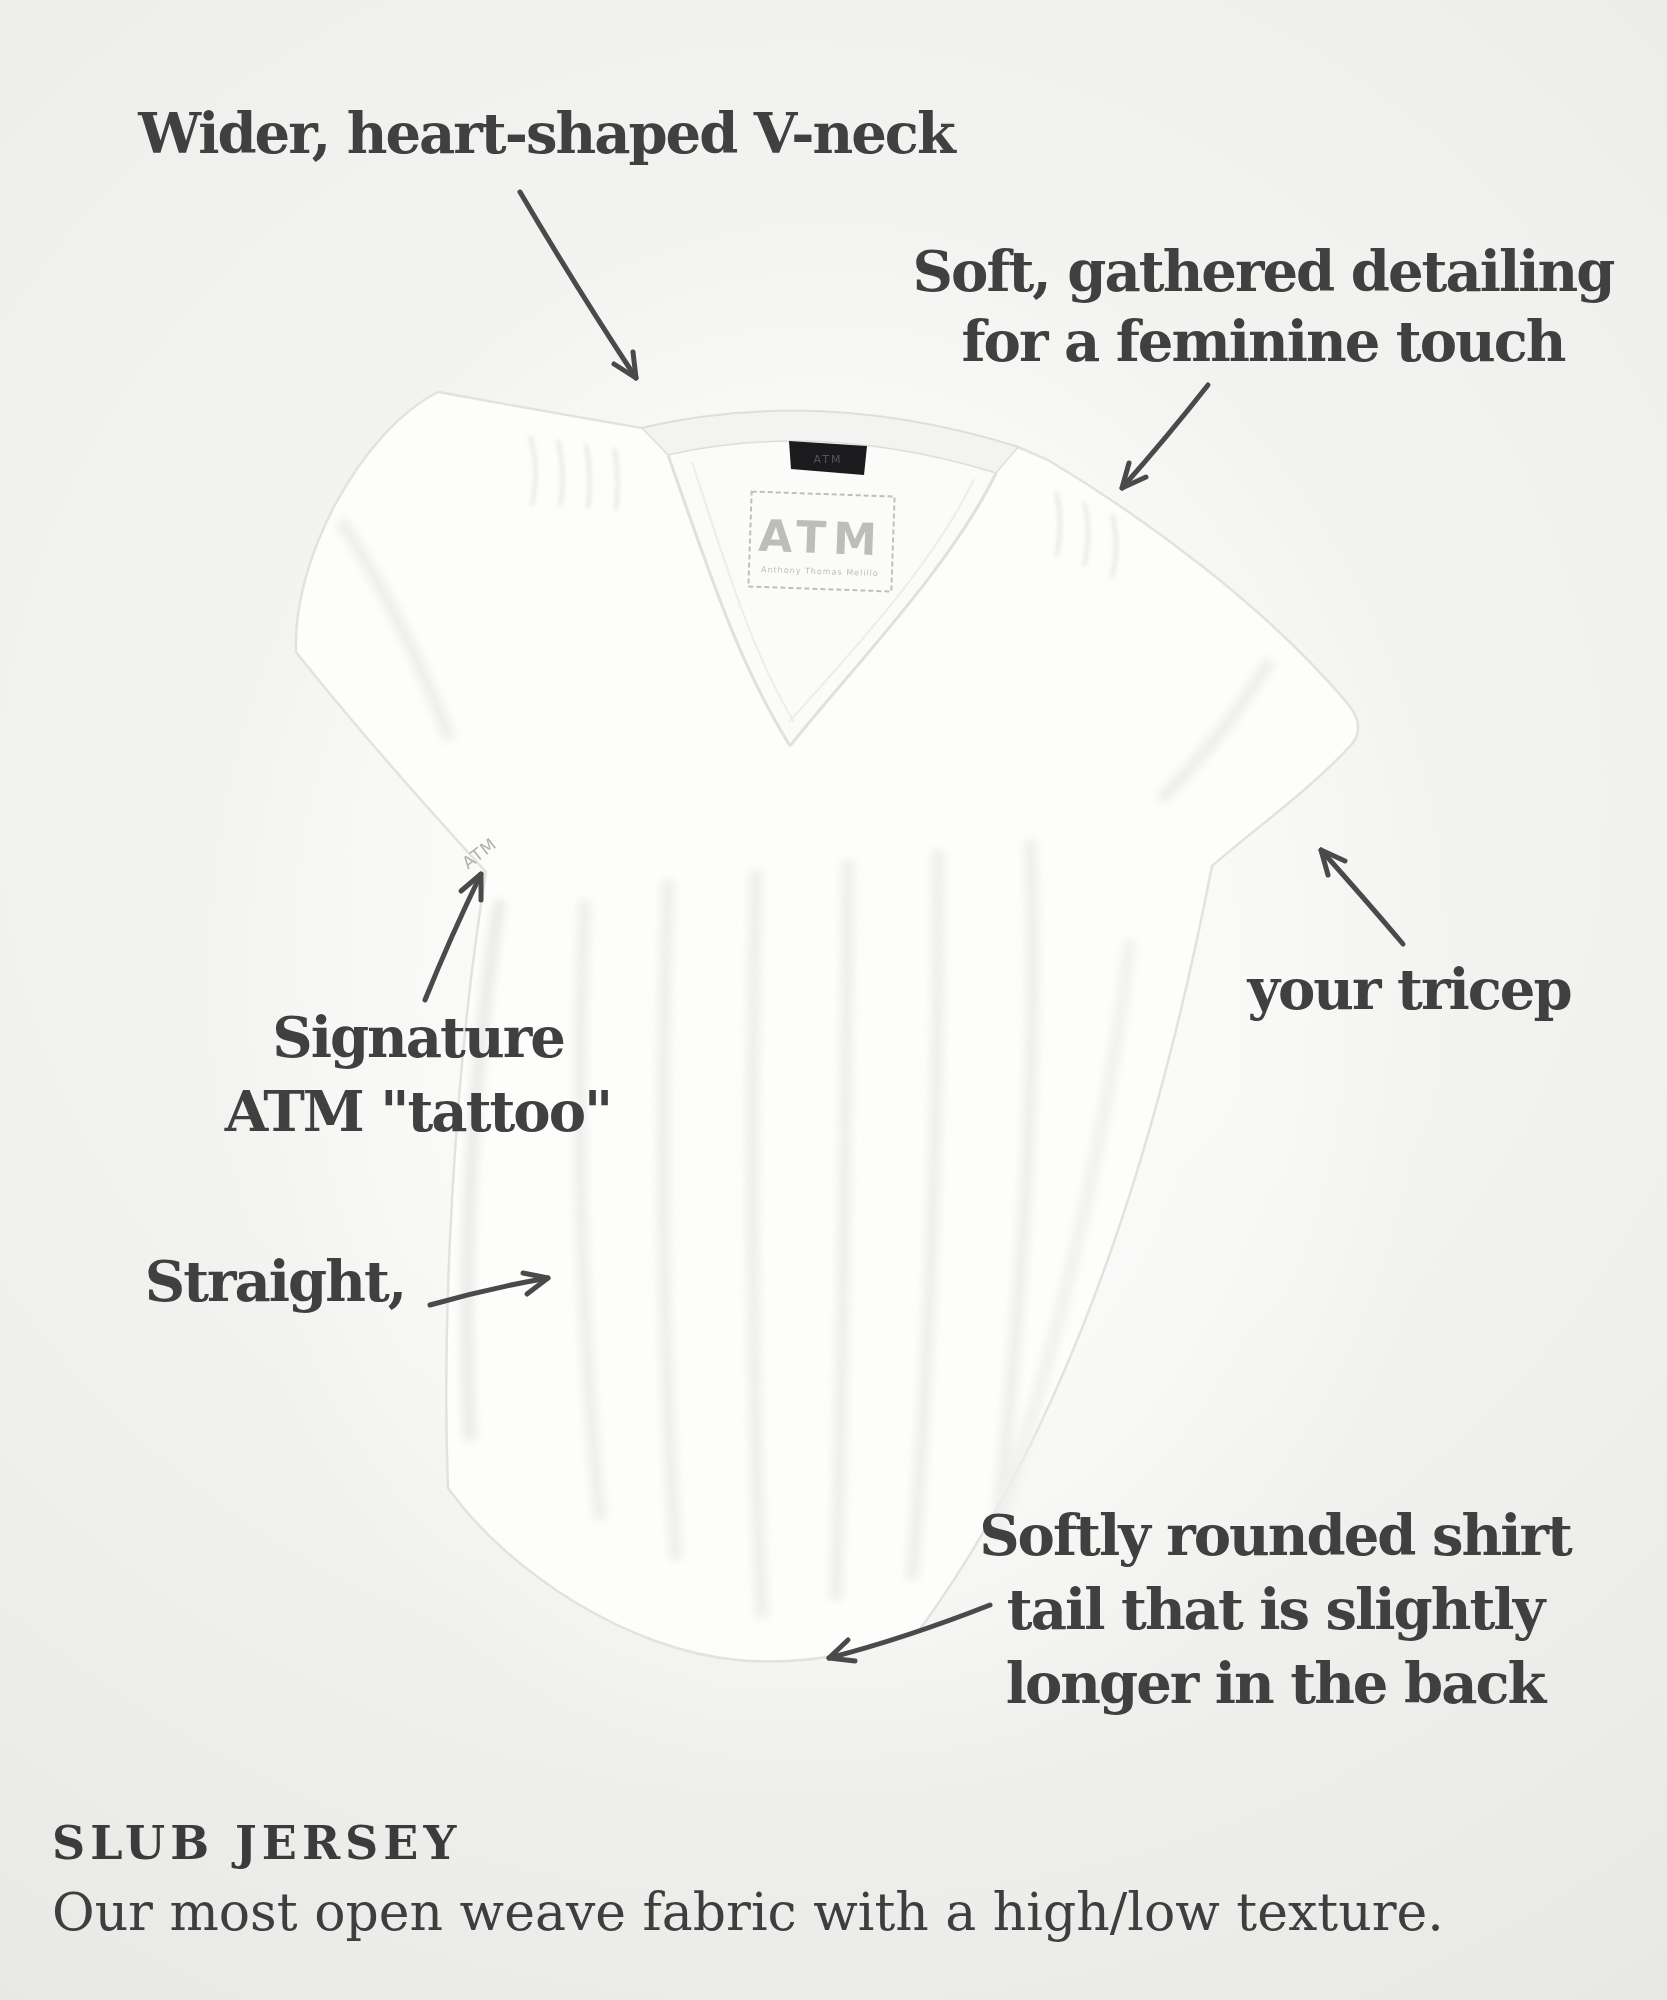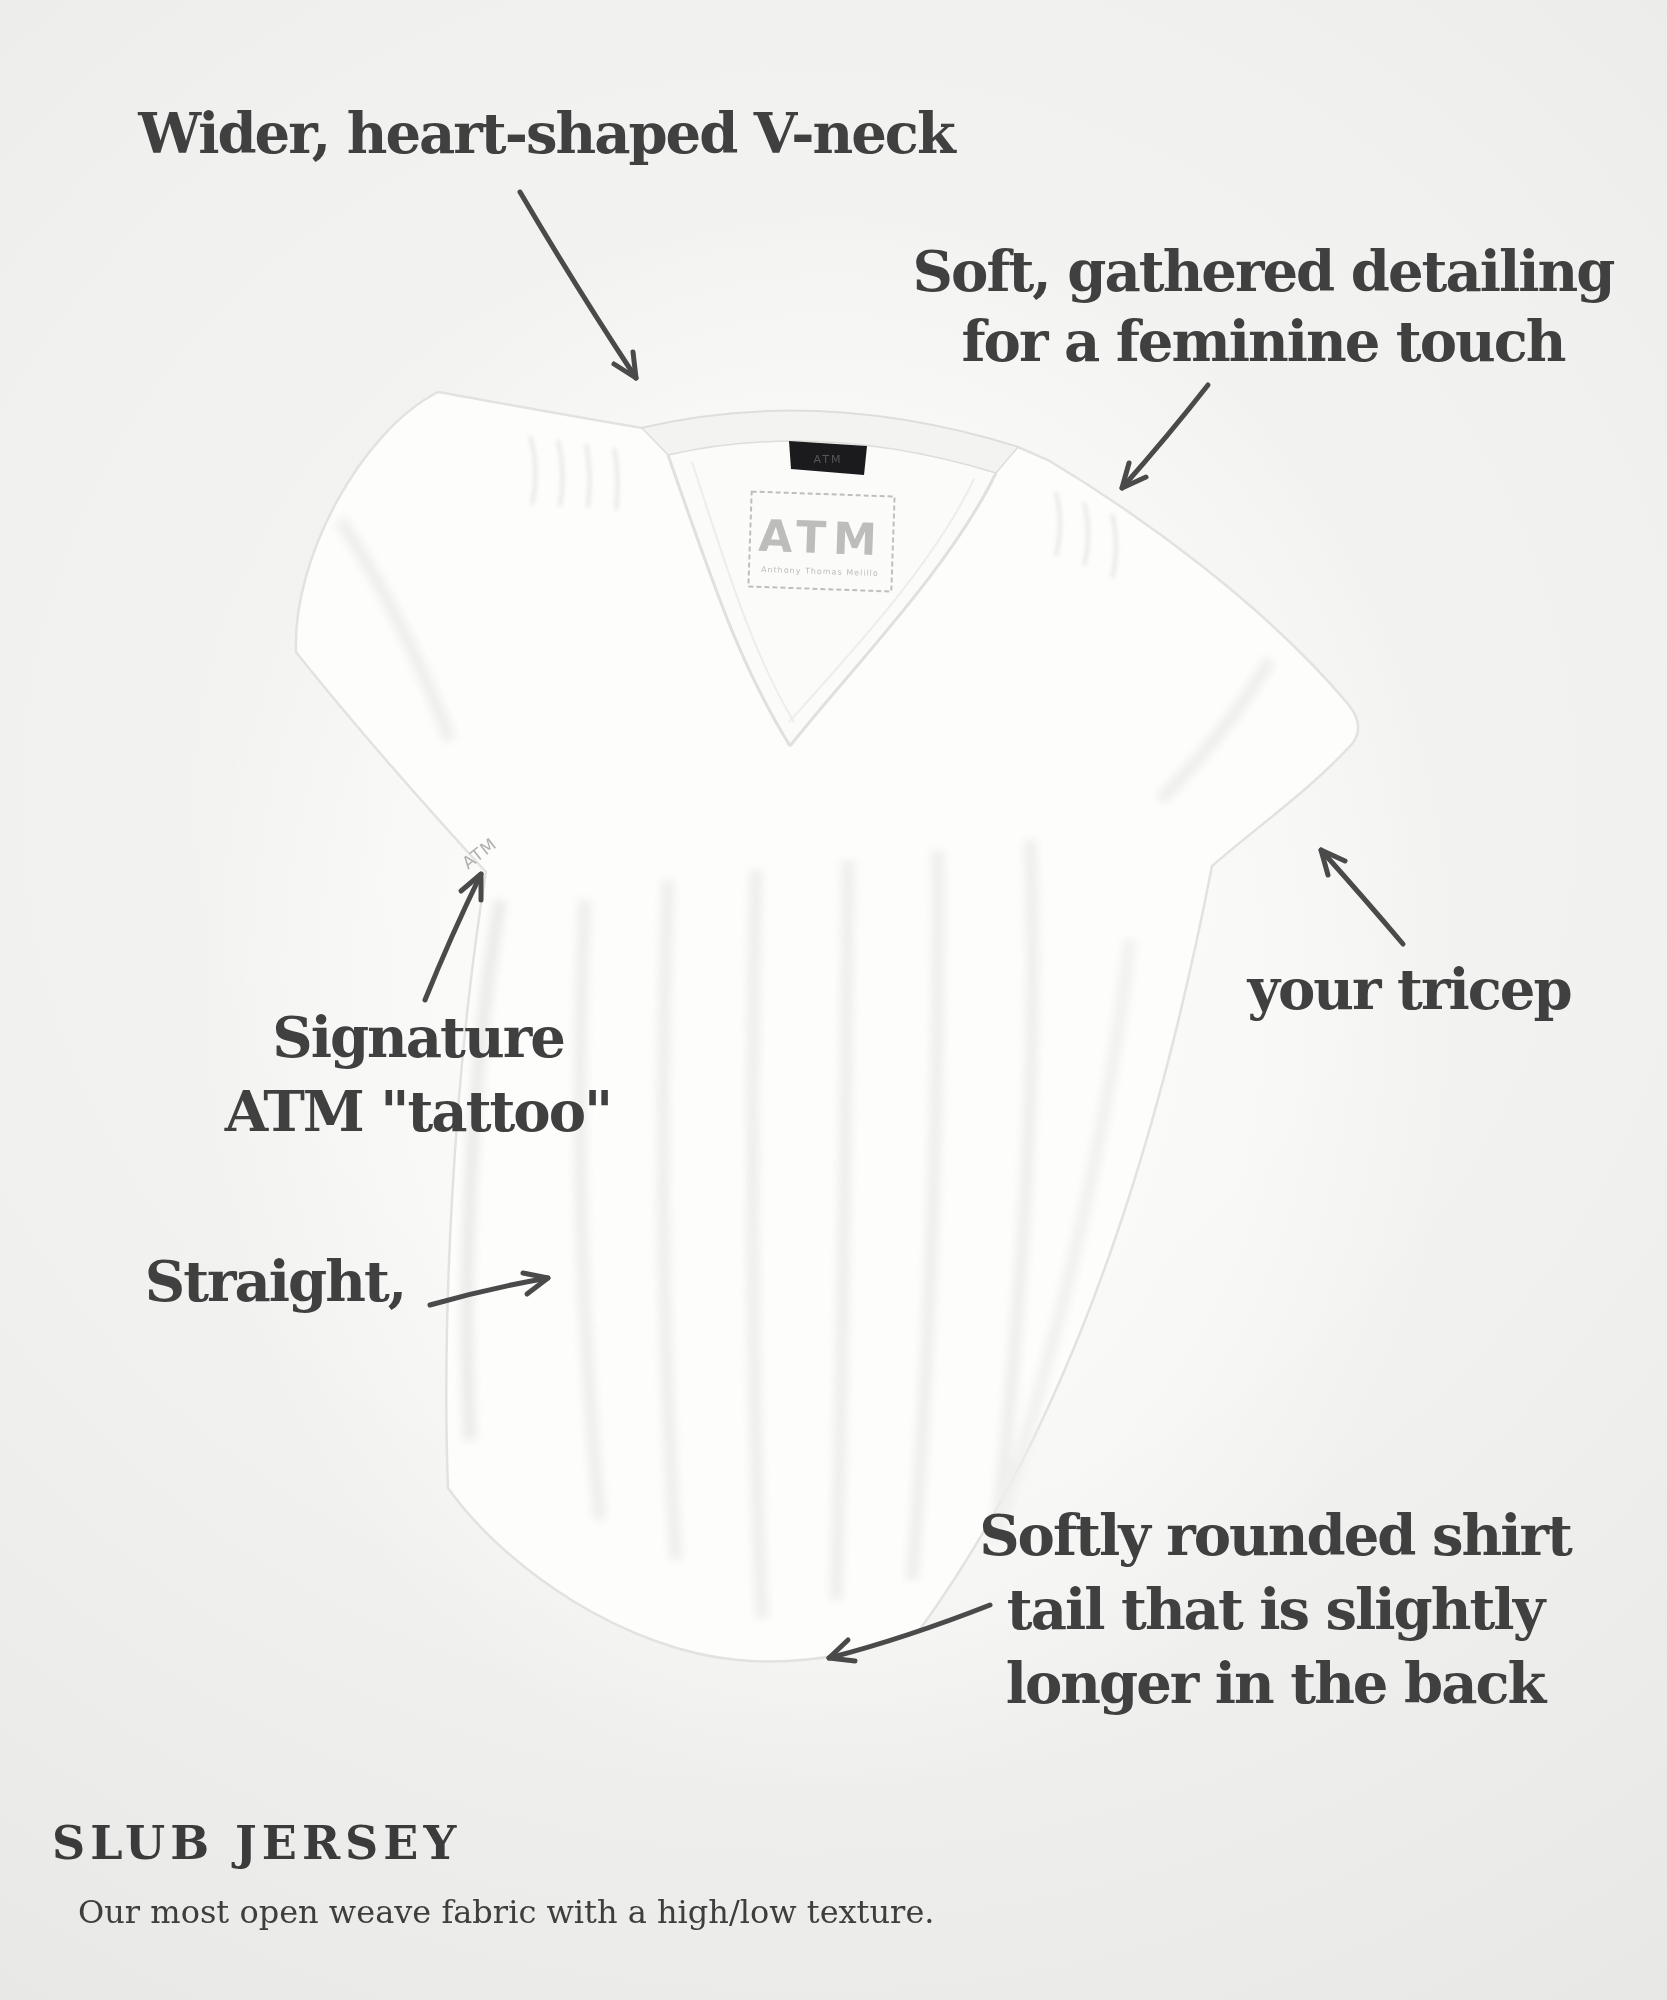--- a/index.html
+++ b/index.html
@@ -14,21 +14,21 @@
     color:#404040;font-weight:bold;font-size:56px;line-height:74px;
     letter-spacing:-2px;text-align:center;white-space:nowrap;
   }
   .ann-tight{line-height:70px;}
   .footer-h{
     position:absolute;left:52px;top:1820px;color:#3b3b3b;
     font-weight:bold;font-size:46px;line-height:46px;letter-spacing:5px;white-space:nowrap;
   }
   .footer-p{
     position:absolute;left:52px;top:1890px;color:#3e3e3e;
-    font-size:32px;line-height:44px;letter-spacing:0px;white-space:nowrap;margin-left:26px;
+    font-size:52px;line-height:44px;letter-spacing:0px;white-space:nowrap;
   }
 </style>
 </head>
 <body>
 
 <svg class="scene" width="1667" height="2000" viewBox="0 0 1667 2000">
   <defs>
     <radialGradient id="glow" cx="50%" cy="50%" r="50%">
       <stop offset="0%" stop-color="#ffffff" stop-opacity="0.9"></stop>
       <stop offset="70%" stop-color="#ffffff" stop-opacity="0.45"></stop>

